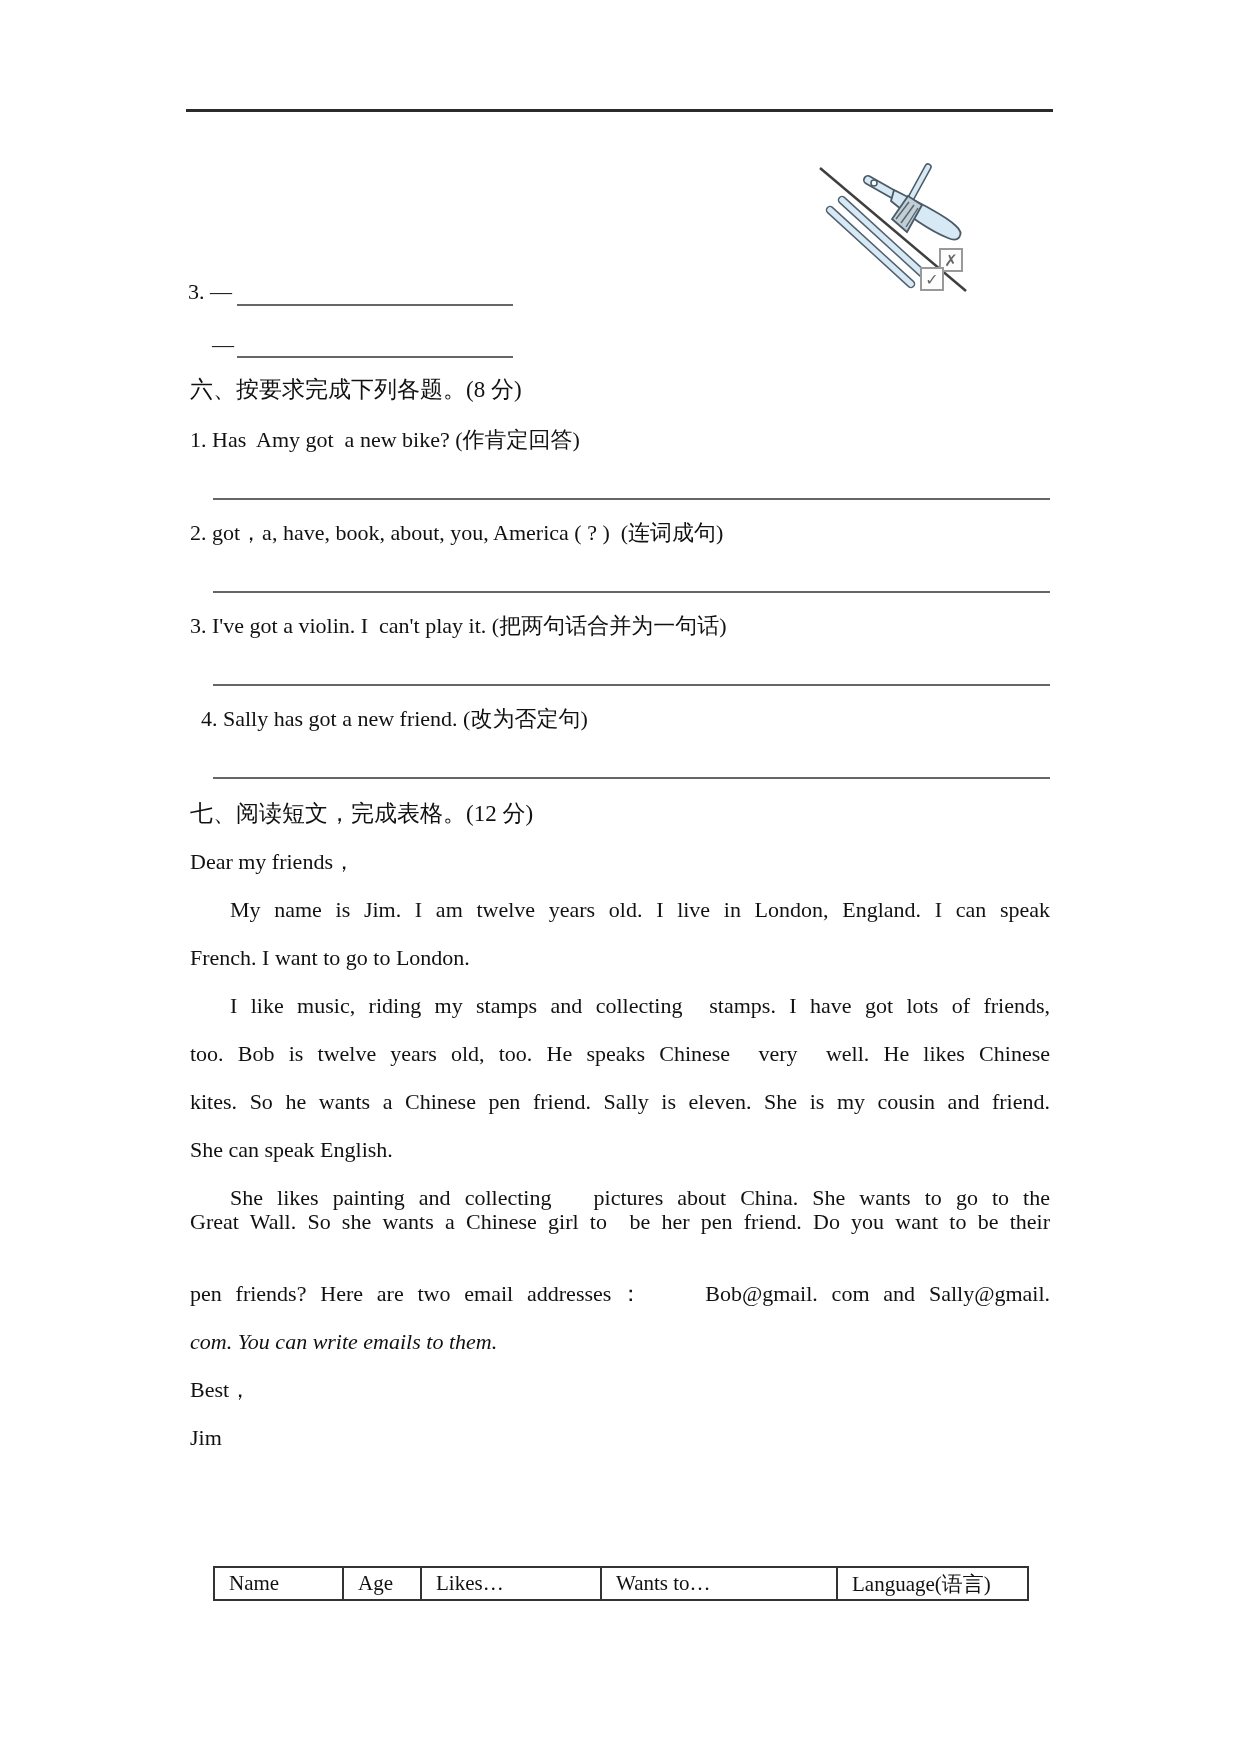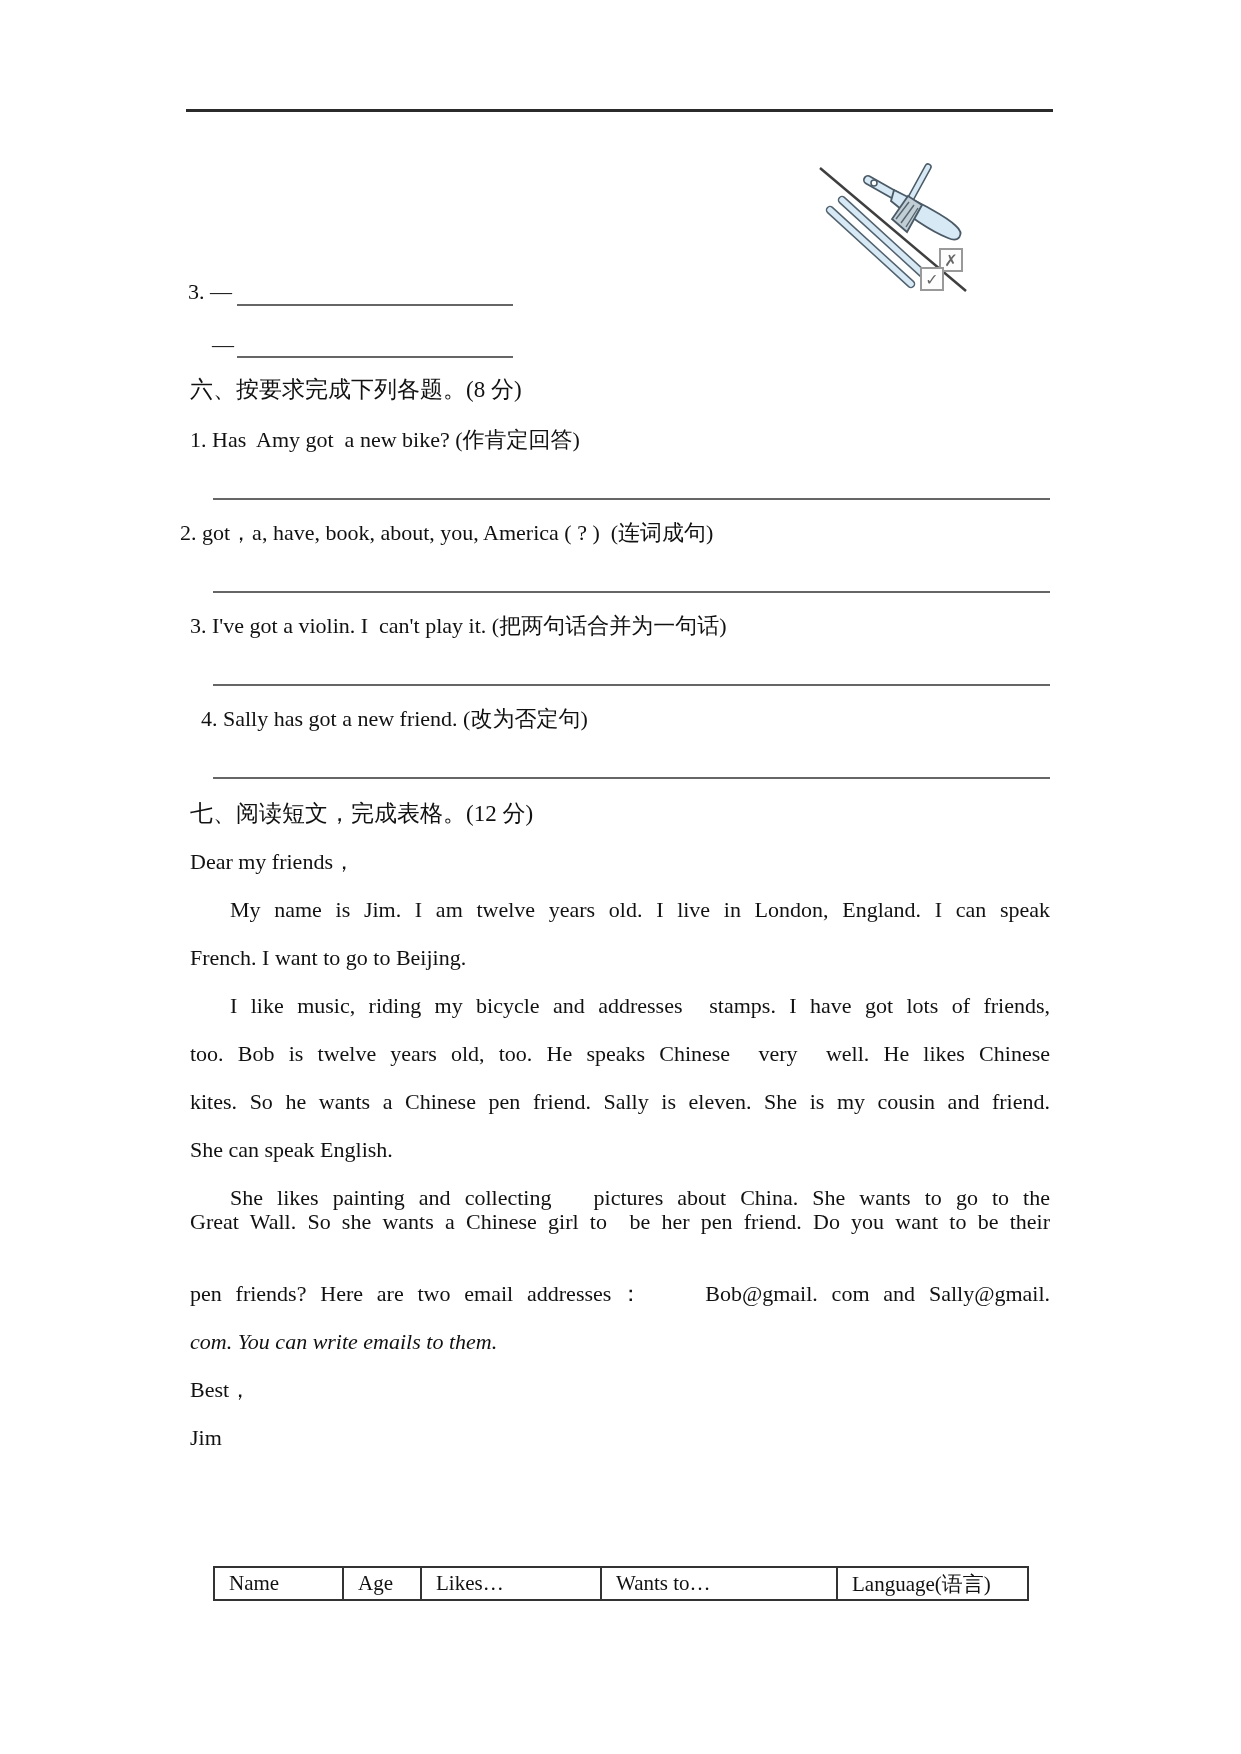--- a/index.html
+++ b/index.html
@@ -94,36 +94,36 @@
   <div class="abs rule" style="left:237px;top:304px;width:276px;"></div>
 
   <div class="abs txt" style="left:212px;top:330px;">—</div>
   <div class="abs rule" style="left:237px;top:356px;width:276px;"></div>
 
   <div class="abs txt heading" style="left:190px;top:375px;">六、按要求完成下列各题。(8 分)</div>
 
   <div class="abs txt" style="left:190px;top:425px;">1. Has  Amy got  a new bike? (作肯定回答)</div>
   <div class="abs rule" style="left:213px;top:498px;width:837px;"></div>
 
-  <div class="abs txt" style="left:180px;top:518px;">2. got，a, have, book, about, you, America ( ? )  (连词成句)</div>
+  <div class="abs txt" style="left:190px;top:518px;">2. got，a, have, book, about, you, America ( ? )  (连词成句)</div>
   <div class="abs rule" style="left:213px;top:591px;width:837px;"></div>
 
   <div class="abs txt" style="left:190px;top:611px;">3. I've got a violin. I  can't play it. (把两句话合并为一句话)</div>
   <div class="abs rule" style="left:213px;top:684px;width:837px;"></div>
 
   <div class="abs txt" style="left:201px;top:704px;text-align:center;">4. Sally has got a new friend. (改为否定句)</div>
   <div class="abs rule" style="left:213px;top:777px;width:837px;"></div>
 
   <div class="abs txt heading" style="left:190px;top:799px;">七、阅读短文，完成表格。(12 分)</div>
 
   <div class="abs txt" style="left:190px;top:847px;">Dear my friends，</div>
 
   <div class="abs txt pline jlast ind" style="top:895px;">My name is Jim. I am twelve years old. I live in London, England. I can speak</div>
-  <div class="abs txt pline" style="top:943px;">French. I want to go to Beijing.</div>
-  <div class="abs txt pline jlast ind" style="top:991px;">I like music, riding my bicycle and addresses  stamps. I have got lots of friends,</div>
+  <div class="abs txt pline" style="top:943px;">French. I want to go to London.</div>
+  <div class="abs txt pline jlast ind" style="top:991px;">I like music, riding my stamps and collecting  stamps. I have got lots of friends,</div>
   <div class="abs txt pline jlast" style="top:1039px;">too. Bob is twelve years old, too. He speaks Chinese  very  well. He likes Chinese</div>
   <div class="abs txt pline jlast" style="top:1087px;">kites. So he wants a Chinese pen friend. Sally is eleven. She is my cousin and friend.</div>
   <div class="abs txt pline" style="top:1135px;font-family:Liberation Serif, serif;">She can speak English.</div>
   <div class="abs txt pline jlast ind" style="top:1183px;">She likes painting and collecting   pictures about China. She wants to go to the</div>
   <div class="abs txt pline jlast" style="top:1207px;">Great Wall. So she wants a Chinese girl to  be her pen friend. Do you want to be their</div>
   <div class="abs txt pline jlast" style="top:1279px;">pen friends? Here are two email addresses：    Bob@gmail. com and Sally@gmail.</div>
   <div class="abs txt pline" style="top:1327px;font-style:italic;">com. You can write emails to them.</div>
 
   <div class="abs txt" style="left:190px;top:1375px;">Best，</div>
   <div class="abs txt" style="left:190px;top:1423px;">Jim</div>

